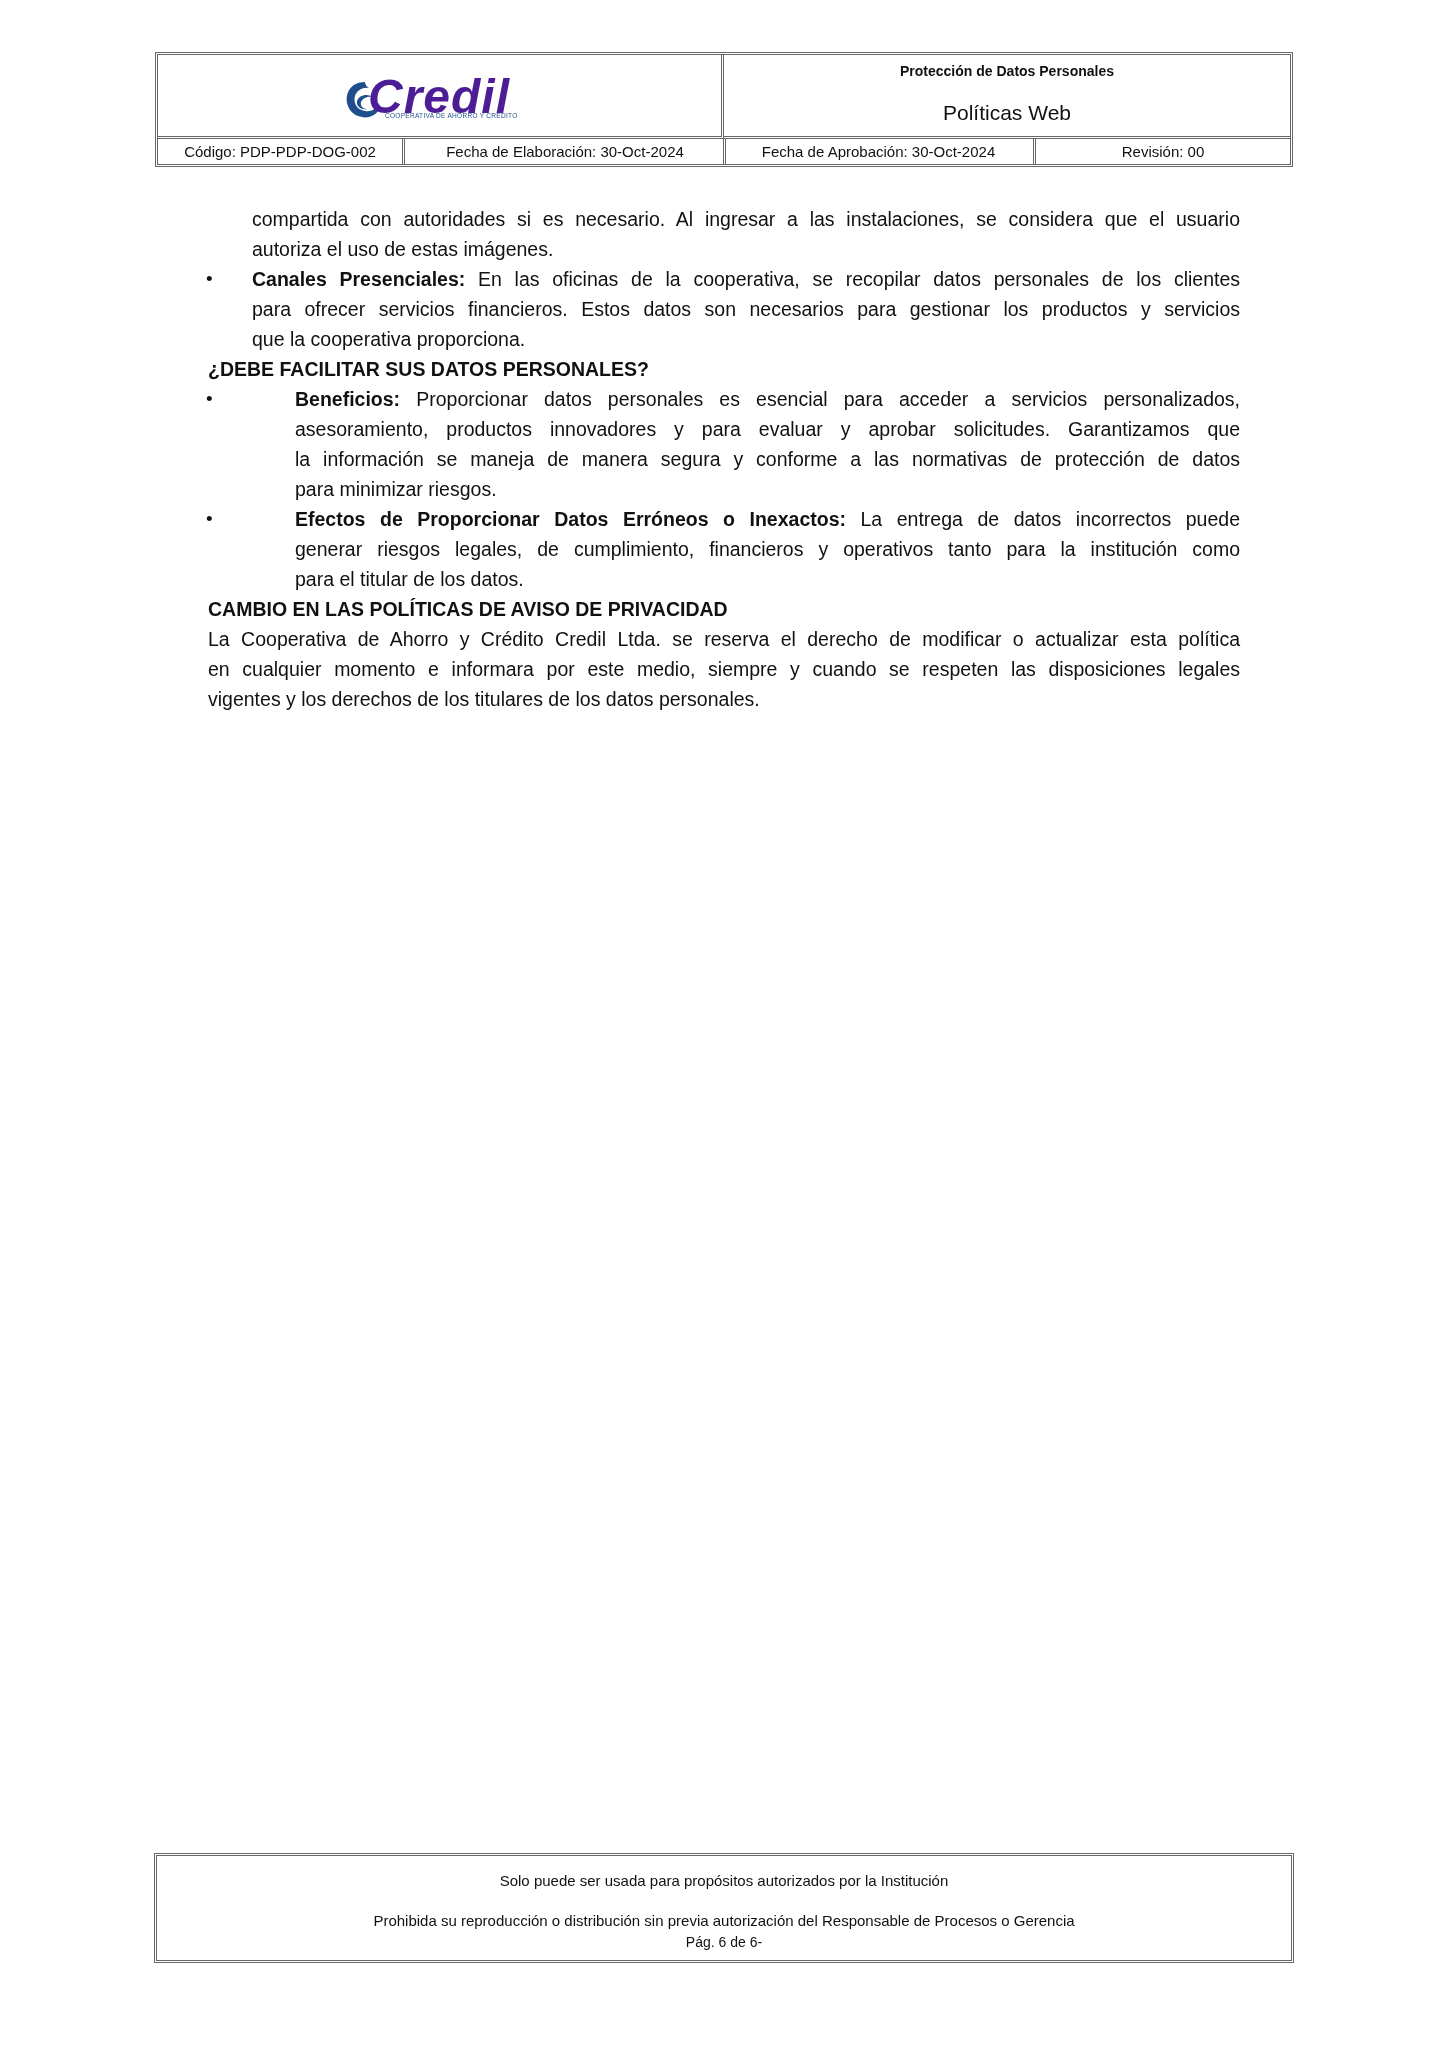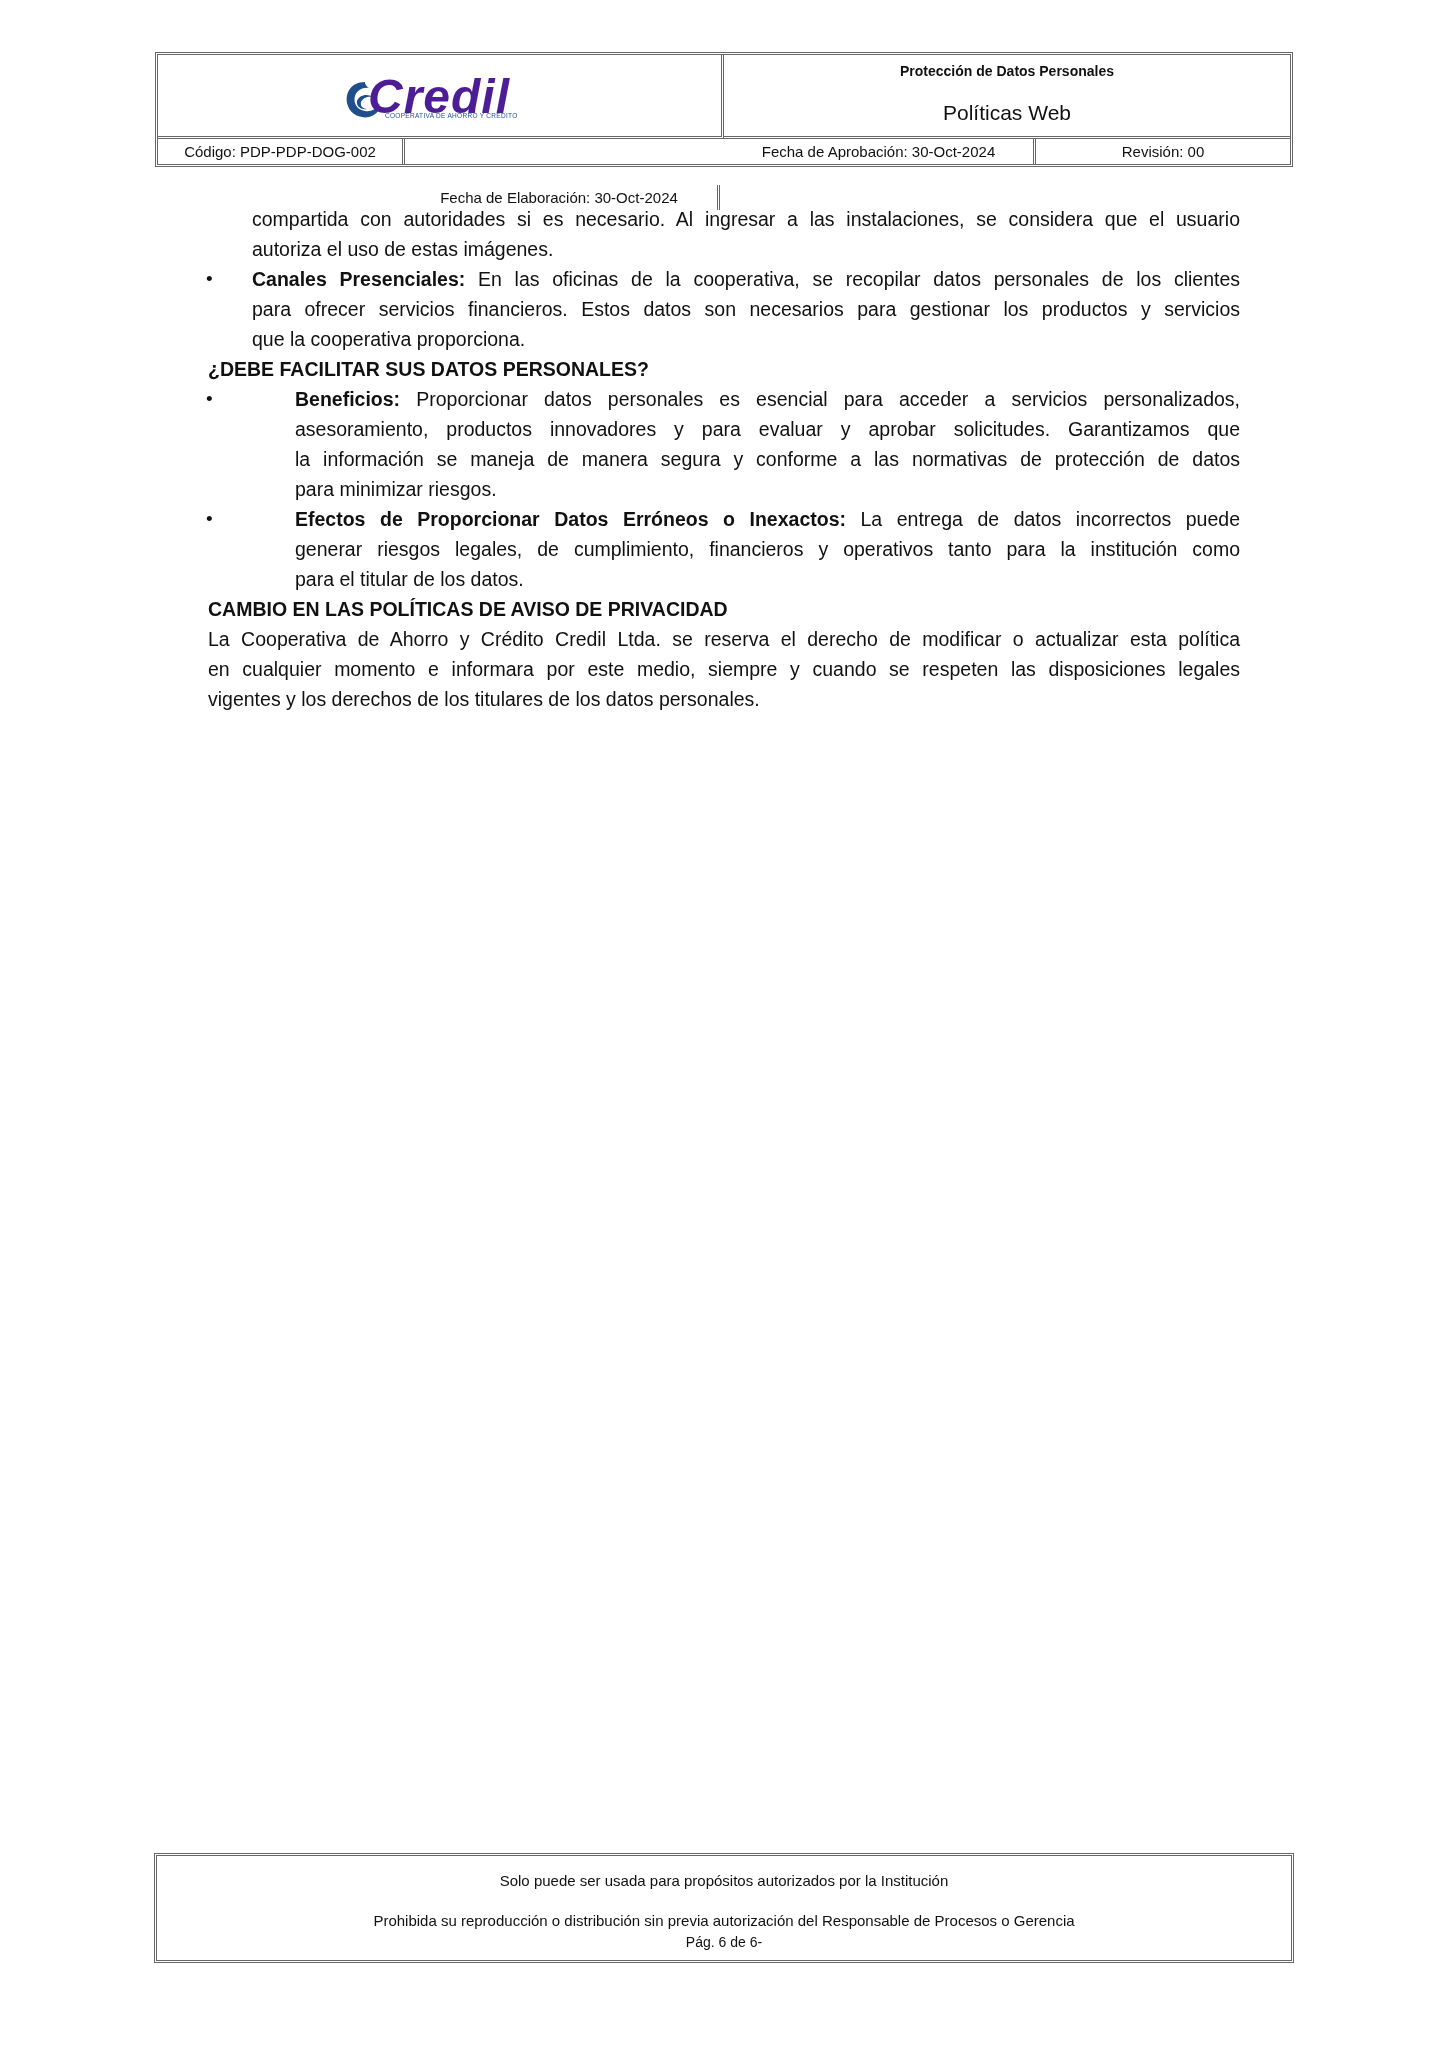--- a/index.html
+++ b/index.html
@@ -70,21 +70,21 @@
       <span class="word">Credil</span>
       <span class="sub">COOPERATIVA DE AHORRO Y CRÉDITO</span>
     </div>
   </div>
   <div class="title-cell">
     <div class="t1">Protección de Datos Personales</div>
     <div class="t2">Políticas Web</div>
   </div>
   <div class="meta-row">
     <div class="meta-cell b" style="left:0;width:247px;">Código: PDP-PDP-DOG-002</div>
-    <div class="meta-cell b" style="left:243px;width:319px;margin-top:46px;">Fecha de Elaboración: 30-Oct-2024</div>
+    <div class="meta-cell b" style="left:249px;width:319px;">Fecha de Elaboración: 30-Oct-2024</div>
     <div class="meta-cell b" style="left:566px;width:312px;">Fecha de Aprobación: 30-Oct-2024</div>
     <div class="meta-cell" style="left:878px;right:0;">Revisión: 00</div>
   </div>
 </div>
 
 <div class="content">
 
   <div class="line just" style="left:252px;top:204px;width:988px;">compartida con autoridades si es necesario. Al ingresar a las instalaciones, se considera que el usuario</div>
   <div class="line" style="left:252px;top:234px;">autoriza el uso de estas imágenes.</div>
 

